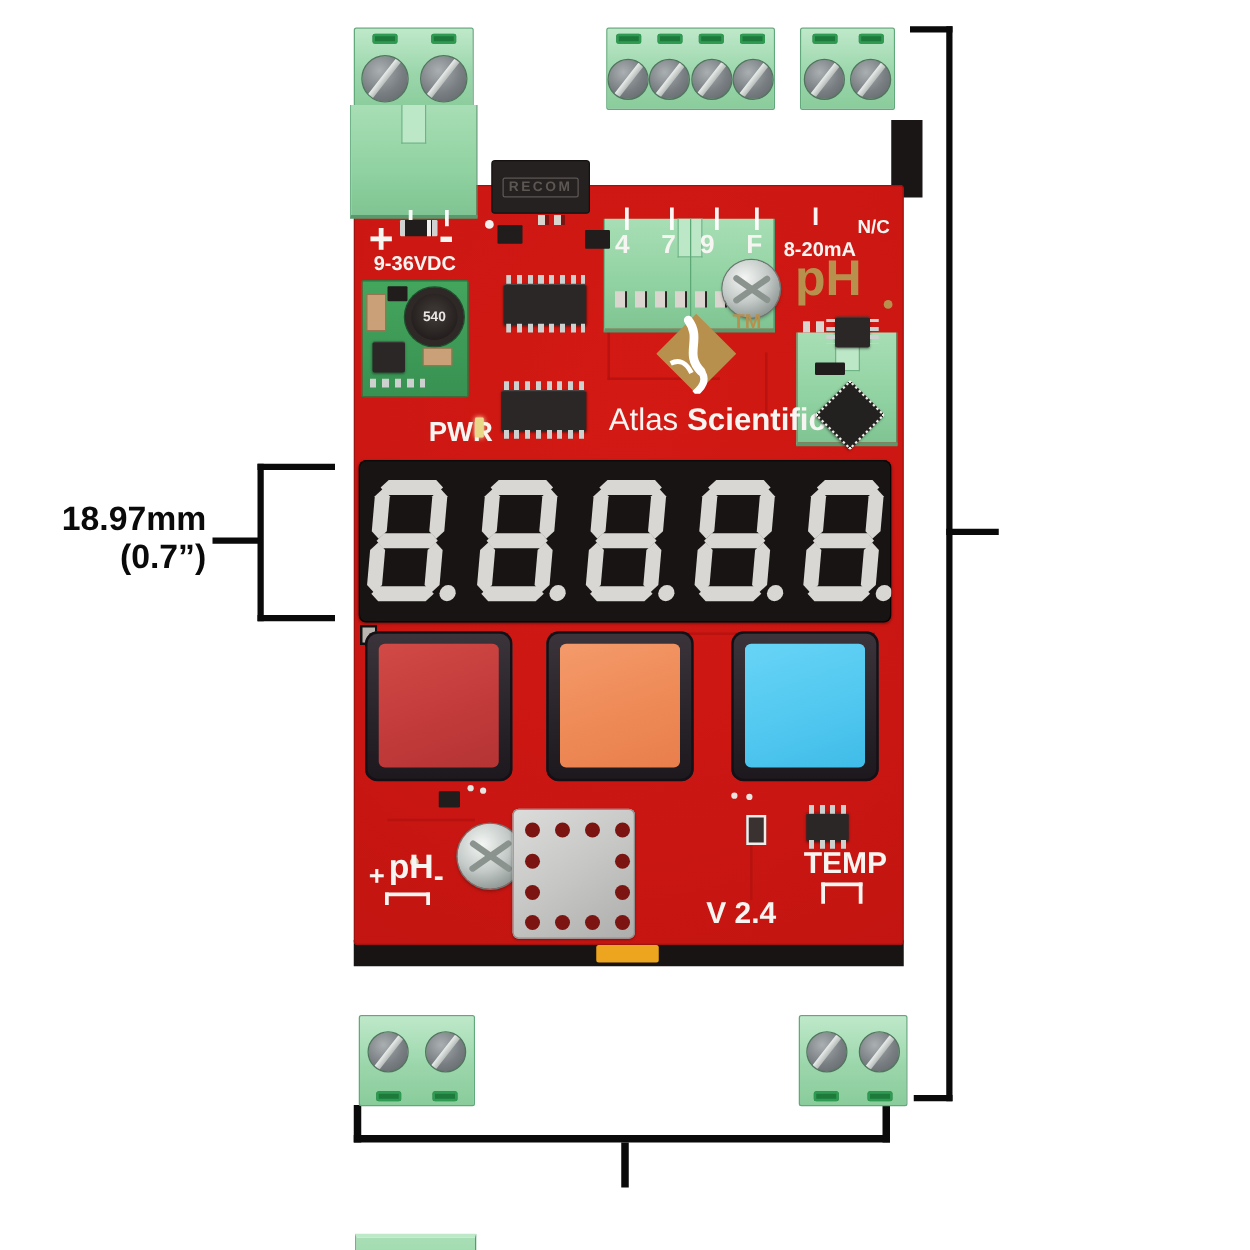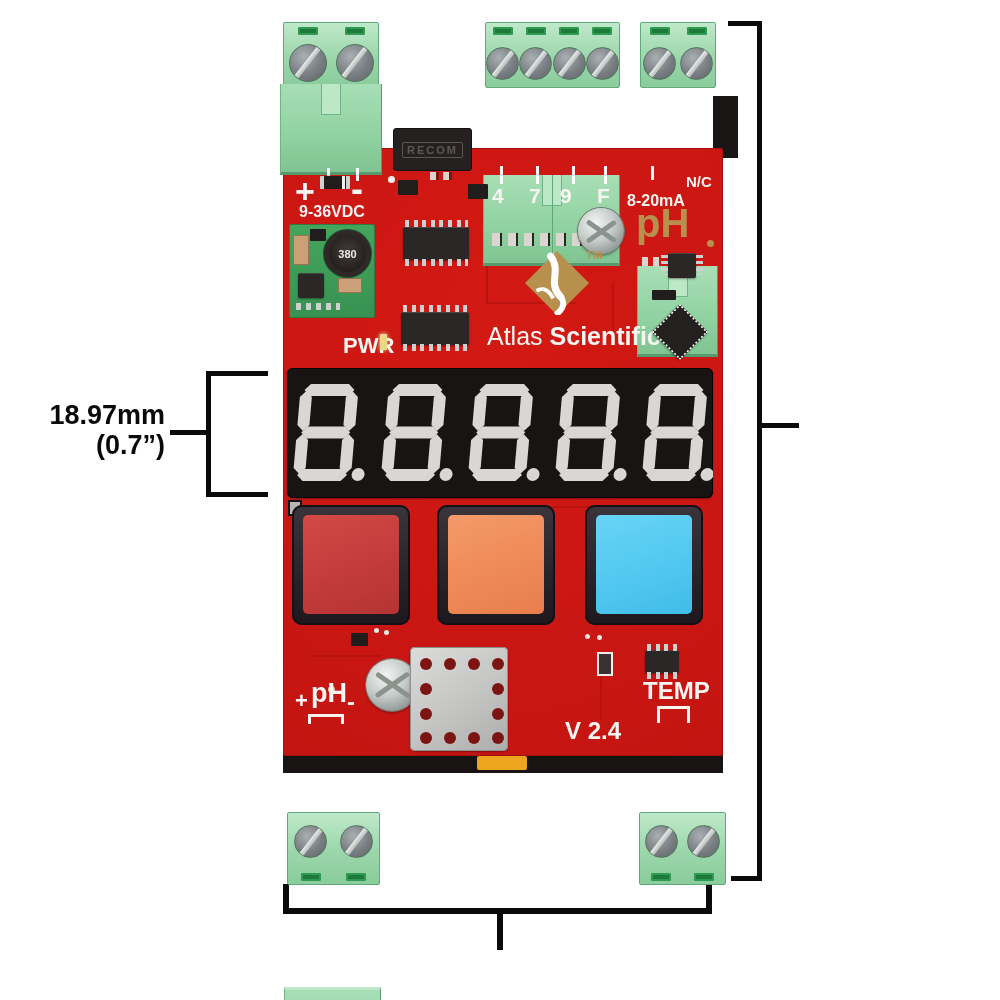--- a/index.html
+++ b/index.html
@@ -170,21 +170,21 @@
   <div class="smd" style="left:320px;top:176px;width:30px;height:13px;background:linear-gradient(90deg,#cfd2d0 0 4px,#211d1d 4px 22px,#f2f0ee 22px 25px,#211d1d 25px 26px,#cfd2d0 26px);"></div>
   <div class="abs" style="left:388px;top:176px;width:7px;height:7px;border-radius:50%;background:#f2f0ee;"></div>
   <div class="smd" style="left:398px;top:180px;width:20px;height:15px;"></div>
   <div class="smd" style="left:468px;top:184px;width:20px;height:15px;"></div>
   <div class="abs" style="left:430px;top:172px;width:24px;height:8px;background:repeating-linear-gradient(90deg,#d8d4ce 0 6px,#7c1511 6px 9px,rgba(0,0,0,0) 9px 13px);"></div>
 
   <div id="pwrmod" class="abs">
     <div class="tan" style="left:3px;top:10px;width:14px;height:28px;"></div>
     <div class="smd" style="left:20px;top:4px;width:16px;height:12px;"></div>
     <div id="toroid">
-        <span>380</span>
+        <span>540</span>
       </div>
     <div class="icbody" style="left:8px;top:48px;width:26px;height:24px;"></div>
     <div class="tan" style="left:48px;top:53px;width:22px;height:13px;"></div>
     <div class="abs" style="left:6px;top:78px;width:44px;height:7px;background:repeating-linear-gradient(90deg,#ccd0ce 0 5px,rgba(0,0,0,0) 5px 10px);"></div>
   </div>
 
   <div class="icbody" style="left:403px;top:227px;width:66px;height:32px;"></div>
   <div class="pins-h" style="left:405px;top:220px;width:63px;"></div>
   <div class="pins-h" style="left:405px;top:259px;width:63px;"></div>
   <div class="icbody" style="left:401px;top:312px;width:68px;height:32px;"></div>
@@ -199,21 +199,21 @@
   <div class="bscrew" style="left:578px;top:208px;width:46px;height:46px;"></div>
   <div class="abs gold" style="left:636px;top:201px;font-size:40px;font-weight:700;">pH</div>
   <div class="abs" style="left:707px;top:240px;width:7px;height:7px;border-radius:50%;background:#b8904e;"></div>
 
   <svg class="abs" style="left:525px;top:251px;" width="64" height="64" viewBox="0 0 100 100">
     <polygon points="50,0 100,50 50,100 0,50" fill="#b8904e"></polygon>
     <path d="M40,8 C58,32 34,50 56,72" stroke="#ffffff" stroke-width="11" fill="none" stroke-linecap="round"></path>
     <path d="M56,72 C64,82 58,92 48,100" stroke="#ffffff" stroke-width="9" fill="none"></path>
     <path d="M18,62 C30,56 38,62 44,74" stroke="#ffffff" stroke-width="6" fill="none"></path>
   </svg>
-  <div class="abs gold" style="left:586px;top:249px;font-size:11px;font-weight:700;">TM</div>
+  <div class="abs gold" style="left:586px;top:249px;font-size:16px;font-weight:700;">TM</div>
 
   <div class="abs" style="left:487px;top:322px;display:flex;gap:7px;color:#f7f5f2;font-size:25px;">
     <span style="font-weight:400;">Atlas</span>
       <span style="font-weight:700;">Scientific</span>
   </div>
 
   <div class="icbody" style="left:668px;top:253px;width:28px;height:24px;"></div>
   <div class="pins-v" style="left:661px;top:255px;height:20px;"></div>
   <div class="pins-v" style="left:696px;top:255px;height:20px;"></div>
   <div class="abs" style="left:642px;top:257px;width:22px;height:9px;background:repeating-linear-gradient(90deg,#dad5cf 0 6px,rgba(0,0,0,0) 6px 11px);"></div>

